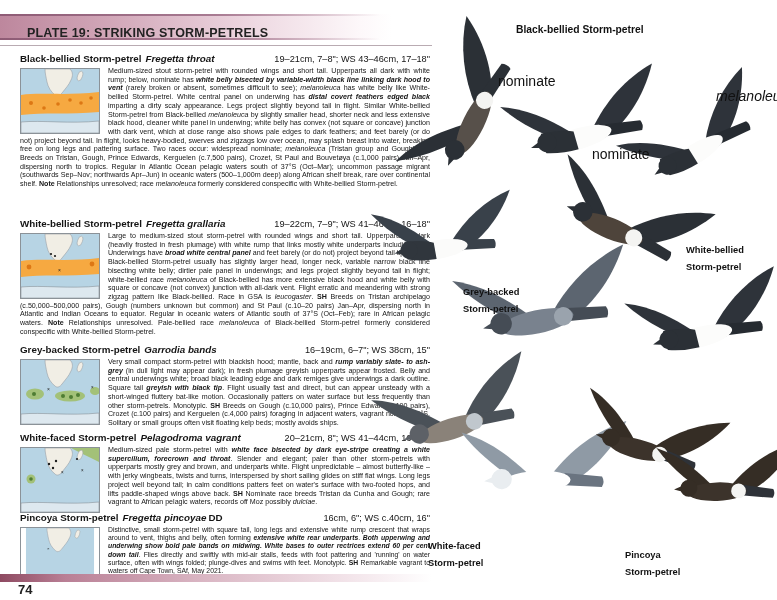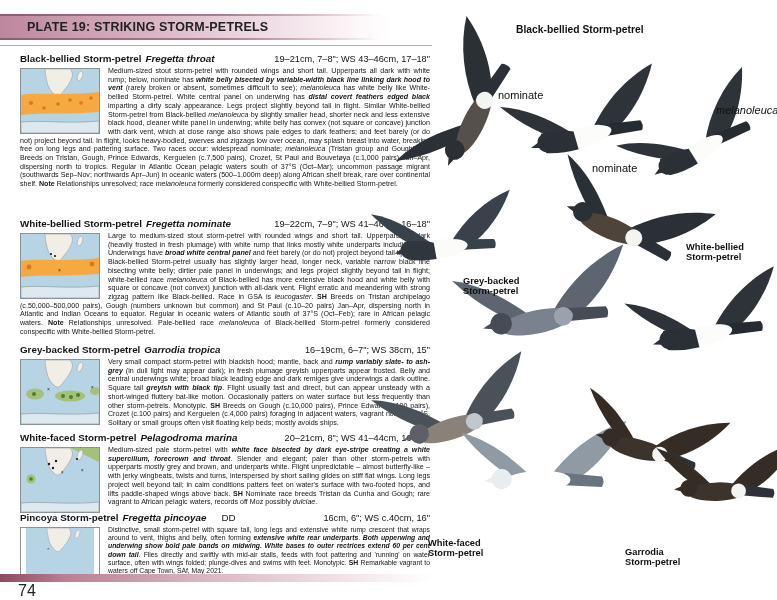--- a/index.html
+++ b/index.html
@@ -1,45 +1,45 @@
 <!DOCTYPE html>
 <html><head>
 <meta charset="utf-8">
 <style>
   html,body{margin:0;padding:0;background:#ffffff;}
   #page{position:relative;width:777px;height:600px;background:#ffffff;overflow:hidden;
         font-family:"Liberation Sans",sans-serif;color:#151515;}
   
   .plate-bar{position:absolute;left:0;top:14px;width:392px;height:26px;
     background:linear-gradient(to right,#bd879d 0%,#d3a9ba 30%,#eed9e2 65%,#fdf8fa 92%,#ffffff 100%);
-    display:flex;align-items:center;}
+    display:flex;align-items:flex-end;}
   .plate-bar::before,.plate-bar::after{content:"";position:absolute;left:0;width:100%;height:2px;
     background:linear-gradient(to right,#8e5b75 0%,#a87b92 55%,rgba(168,123,146,0) 97%);}
   .plate-bar::before{top:0;}
   .plate-bar::after{bottom:0;}
   .plate-title{font-size:12.5px;font-weight:bold;letter-spacing:.2px;padding-left:27px;color:#222;}
   .top-rule{position:absolute;left:0;top:45px;width:432px;height:1px;background:#b9abb2;}
   .footer-bar{position:absolute;left:0;top:574px;width:432px;height:8px;
     background:linear-gradient(to right,#8e4a61 0%,#b97f95 15%,#d8b3c1 45%,#f2e3e9 80%,#ffffff 100%);}
-  .page-num{position:absolute;left:18px;top:582px;font-size:16px;font-weight:normal;color:#222;}
+  .page-num{position:absolute;left:18px;top:582px;font-size:13px;font-weight:bold;color:#222;}
   
   .sp{position:absolute;left:20px;width:410px;}
   .sp-head{display:flex;align-items:baseline;font-size:9.8px;white-space:nowrap;}
   .sp-name{font-weight:bold;}
   .sp-sci{font-weight:bold;font-style:italic;margin-left:4px;}
-  .sp-dd{font-weight:normal;margin-left:15px;}
+  .sp-dd{font-weight:bold;margin-left:2px;}
   .sp-dd:empty{display:none;}
   .sp-meas{margin-left:auto;font-size:9.2px;}
   .sp-body{margin-top:3px;overflow:hidden;font-size:7.1px;line-height:8.7px;text-align:justify;}
   .sp-body p{margin:0;}
   .map{float:left;width:78px;margin:1px 8px 2px 0;border:1px solid #8b9298;display:block;}
   
-  .plbl{position:absolute;font-size:9.3px;font-weight:bold;line-height:10px;white-space:pre-line;color:#111;}
+  .plbl{position:absolute;font-size:9.3px;font-weight:bold;line-height:17px;white-space:pre-line;color:#111;}
   .plbl-title{position:absolute;font-size:10.3px;font-weight:bold;color:#111;}
-  .plbl-sm{position:absolute;font-size:11px;color:#111;margin-top:16px;}
+  .plbl-sm{position:absolute;font-size:14px;color:#111;}
   .it{font-style:italic;}
   .bird{position:absolute;overflow:visible;}
 </style>
 </head>
 <body>
 
 <div id="page">
 
   <div class="plate-bar">
     <span class="plate-title">PLATE 19: STRIKING STORM-PETRELS</span>
@@ -83,21 +83,21 @@
           </g>
         <path d="M0,53 C20,51 50,55 78,52 L78,64 L0,64 Z" fill="#dde8ef" stroke="#8a9298" stroke-width="0.6"></path>
       </svg>
       <p>Medium-sized stout storm-petrel with rounded wings and short tail. Upperparts all dark with white rump; below, nominate has <b><i>white belly bisected by variable-width black line linking dark hood to vent</i></b> (rarely broken or absent, sometimes difficult to see); <i>melanoleuca</i> has white belly like White-bellied Storm-petrel. White central panel on underwing has <b><i>distal covert feathers edged black</i></b> imparting a dirty scaly appearance. Legs project slightly beyond tail in flight. Similar White-bellied Storm-petrel from Black-bellied <i>melanoleuca</i> by slightly smaller head, shorter neck and less extensive black hood, cleaner white panel in underwing; white belly has convex (not square or concave) junction with dark vent, which at close range also shows pale edges to dark feathers; and feet barely (or do not) project beyond tail. In flight, looks heavy-bodied, swerves and zigzags low over ocean, may splash breast into water, breaking free on long legs and pattering surface. Two races occur: widespread nominate; <i>melanoleuca</i> (Tristan group and Gough). <b>SH</b> Breeds on Tristan, Gough, Prince Edwards, Kerguelen (c.7,500 pairs), Crozet, St Paul and Bouvetøya (c.1,000 pairs) Jan–Apr, dispersing north to tropics. Regular in Atlantic Ocean pelagic waters south of 37°S (Oct–Mar); uncommon passage migrant (southwards Sep–Nov; northwards Apr–Jun) in oceanic waters (500–1,000m deep) along African shelf break, rare over continental shelf. <b>Note</b> Relationships unresolved; race <i>melanoleuca</i> formerly considered conspecific with White-bellied Storm-petrel.</p>
     </div>
   </section>
 
   <section class="sp" style="top:218px">
     <div class="sp-head">
       <span class="sp-name">White-bellied Storm-petrel</span>
-      <span class="sp-sci">Fregetta nominate</span>
+      <span class="sp-sci">Fregetta grallaria</span>
       <span class="sp-meas">19–22cm, 7–9"; WS 41–46cm, 16–18"</span>
     </div>
     <div class="sp-body" style="height:112px">
       <svg class="map" viewBox="0 0 78 64">
         <rect width="78" height="64" fill="#b7d4e4"></rect>
         <path d="M24,0 h25 c3,3 3,7 1,11 c-2,5 -6,9 -9,13 c-2,3 -5,4 -7,2 c-4,-3 -7,-8 -8,-13 c-1,-5 -2,-9 -2,-13 Z" fill="#f1eee5" stroke="#9aa0a6" stroke-width="0.6"></path>
         <ellipse cx="59" cy="7" rx="2.4" ry="5" transform="rotate(18 59 7)" fill="#f1eee5" stroke="#9aa0a6" stroke-width="0.5"></ellipse>
         <path d="M0,27 C20,24 48,28 78,24 L78,40 C46,43 20,40 0,43 Z" fill="#f6a941"></path>
         <g fill="#dd7714">
             <circle cx="8" cy="33" r="2.4"></circle>
@@ -110,21 +110,21 @@
         <text x="37" y="38" font-size="5" fill="#222">×</text>
         <path d="M0,53 C20,51 50,55 78,52 L78,64 L0,64 Z" fill="#dde8ef" stroke="#8a9298" stroke-width="0.6"></path>
       </svg>
       <p>Large to medium-sized stout storm-petrel with rounded wings and short tail. Upperparts all dark (heavily frosted in fresh plumage) with white rump that links mostly white underparts including belly. Underwings have <b><i>broad white central panel</i></b> and feet barely (or do not) project beyond tail tip. Similar Black-bellied Storm-petrel usually has slightly larger head, longer neck, variable narrow black line bisecting white belly; dirtier pale panel in underwings; and legs project slightly beyond tail in flight; white-bellied race <i>melanoleuca</i> of Black-bellied has more extensive black hood and white belly with square or concave (not convex) junction with all-dark vent. Flight erratic and meandering with strong zigzag pattern like Black-bellied. Race in GSA is <i>leucogaster</i>. <b>SH</b> Breeds on Tristan archipelago (c.50,000–500,000 pairs), Gough (numbers unknown but common) and St Paul (c.10–20 pairs) Jan–Apr, dispersing north in Atlantic and Indian Oceans to equator. Regular in oceanic waters of Atlantic south of 37°S (Oct–Feb); rare in African pelagic waters. <b>Note</b> Relationships unresolved. Pale-bellied race <i>melanoleuca</i> of Black-bellied Storm-petrel formerly considered conspecific with White-bellied Storm-petrel.</p>
     </div>
   </section>
 
   <section class="sp" style="top:344px">
     <div class="sp-head">
       <span class="sp-name">Grey-backed Storm-petrel</span>
-      <span class="sp-sci">Garrodia tropica</span>
+      <span class="sp-sci">Garrodia bands</span>
       <span class="sp-meas">16–19cm, 6–7"; WS 38cm, 15"</span>
     </div>
     <div class="sp-body" style="height:75px">
       <svg class="map" viewBox="0 0 78 64">
         <rect width="78" height="64" fill="#b7d4e4"></rect>
         <path d="M24,0 h25 c3,3 3,7 1,11 c-2,5 -6,9 -9,13 c-2,3 -5,4 -7,2 c-4,-3 -7,-8 -8,-13 c-1,-5 -2,-9 -2,-13 Z" fill="#f1eee5" stroke="#9aa0a6" stroke-width="0.6"></path>
         <ellipse cx="59" cy="7" rx="2.4" ry="5" transform="rotate(18 59 7)" fill="#f1eee5" stroke="#9aa0a6" stroke-width="0.5"></ellipse>
         <ellipse cx="14" cy="34" rx="9" ry="5.5" fill="#a3c178"></ellipse>
         <ellipse cx="49" cy="36" rx="15" ry="5.5" fill="#a3c178"></ellipse>
         <ellipse cx="74" cy="31" rx="5" ry="4" fill="#a3c178"></ellipse>
@@ -138,21 +138,21 @@
         <text x="70" y="29" font-size="4.5" fill="#222">×</text>
         <path d="M0,54 C20,52 50,56 78,53 L78,64 L0,64 Z" fill="#dde8ef" stroke="#8a9298" stroke-width="0.6"></path>
       </svg>
       <p>Very small compact storm-petrel with blackish hood; mantle, back and <b><i>rump variably slate- to ash-grey</i></b> (in dull light may appear dark); in fresh plumage greyish upperparts appear frosted. Belly and central underwings white; broad black leading edge and dark remiges give underwings a dark outline. Square tail <b><i>greyish with black tip</i></b>. Flight usually fast and direct, but can appear unsteady with a short-winged fluttery bat-like motion. Occasionally patters on water surface but less frequently than other storm-petrels. Monotypic. <b>SH</b> Breeds on Gough (c.10,000 pairs), Prince Edward (c.100 pairs), Crozet (c.100 pairs) and Kerguelen (c.4,000 pairs) foraging in adjacent waters, vagrant north of 40°S. Solitary or small groups often visit floating kelp beds; mostly avoids ships.</p>
     </div>
   </section>
 
   <section class="sp" style="top:432px">
     <div class="sp-head">
       <span class="sp-name">White-faced Storm-petrel</span>
-      <span class="sp-sci">Pelagodroma marina</span>
+      <span class="sp-sci">Pelagodroma vagrant</span>
       <span class="sp-meas">20–21cm, 8"; WS 41–44cm, 16–17"</span>
     </div>
     <div class="sp-body" style="height:67px">
       <svg class="map" viewBox="0 0 78 64">
         <rect width="78" height="64" fill="#b7d4e4"></rect>
         <path d="M50,0 L78,0 L78,14 C68,9 58,4 50,0 Z" fill="#a3c178"></path>
         <path d="M24,0 h25 c3,3 3,7 1,11 c-2,5 -6,9 -9,13 c-2,3 -5,4 -7,2 c-4,-3 -7,-8 -8,-13 c-1,-5 -2,-9 -2,-13 Z" fill="#f1eee5" stroke="#9aa0a6" stroke-width="0.6"></path>
         <ellipse cx="59" cy="7" rx="2.4" ry="5" transform="rotate(18 59 7)" fill="#f1eee5" stroke="#9aa0a6" stroke-width="0.5"></ellipse>
         <circle cx="10" cy="31" r="4.5" fill="#a3c178"></circle>
         <circle cx="10" cy="31" r="1.8" fill="#4f7d33"></circle>
@@ -224,23 +224,23 @@
         <use href="#petrel"></use>
       </svg>
     <svg class="bird" viewBox="0 0 200 130" style="left:652px;top:444px;width:148px;transform:rotate(-2deg);--w1:#352d25;--body:#3c332b;--rump:#f4f4f2;--head:#352d25;--tail:#2e3238">
         <use href="#petrel"></use>
       </svg>
 
     <div class="plbl-title" style="left:516px;top:24px">Black-bellied Storm-petrel</div>
     <div class="plbl-sm" style="left:498px;top:73px">nominate</div>
     <div class="plbl-sm" style="left:592px;top:146px">nominate</div>
     <div class="plbl-sm it" style="left:716px;top:88px">melanoleuca</div>
-    <div class="plbl" style="left:463px;top:276px">Grey-backed
+    <div class="plbl" style="left:463px;top:284px">Grey-backed
 Storm-petrel</div>
     <div class="plbl" style="left:686px;top:242px">White-bellied
 Storm-petrel</div>
     <div class="plbl" style="left:428px;top:538px">White-faced
 Storm-petrel</div>
-    <div class="plbl" style="left:625px;top:547px">Garrodia
+    <div class="plbl" style="left:625px;top:547px">Pincoya
 Storm-petrel</div>
   </div>
 
 </div>
 
 </body></html>

